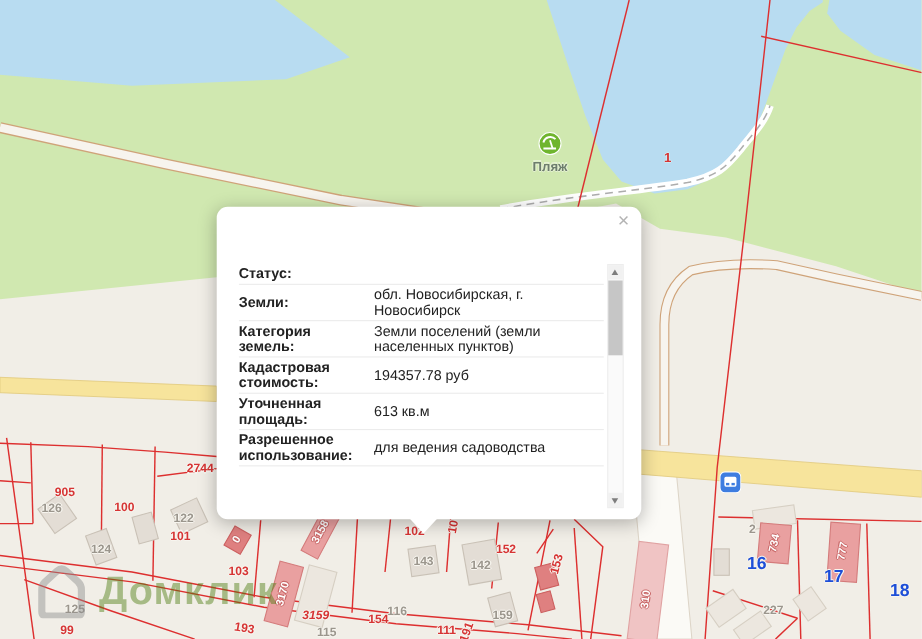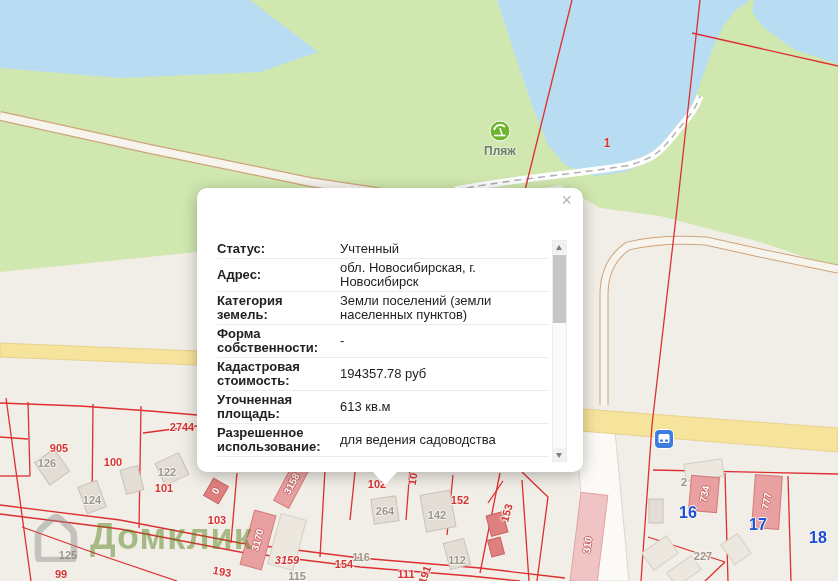--- a/index.html
+++ b/index.html
@@ -163,28 +163,28 @@
         <span class="lab red" style="left: 217px; top: 520px;">103</span>
         <span class="lab gray" style="left: 68px; top: 555px;">125</span>
         <span class="lab red" style="left: 61px; top: 574px;">99</span>
         <span class="lab red" style="left: 222px; top: 572px; transform: translate(-50%, -50%) rotate(10deg);">193</span>
         <span class="lab red" style="left: 287px; top: 560px; font-style: italic;">3159</span>
         <span class="lab white" style="left: 292px; top: 484px; transform: translate(-50%, -50%) rotate(-62deg);">3158</span>
         <span class="lab white" style="left: 258px; top: 540px; transform: translate(-50%, -50%) rotate(-75deg);">3170</span>
         <span class="lab white" style="left: 216px; top: 491px; transform: translate(-50%, -50%) rotate(-60deg);">0</span>
         <span class="lab red" style="left: 377px; top: 484px;">102</span>
         <span class="lab red" style="left: 413px; top: 479px; transform: translate(-50%, -50%) rotate(-80deg);">10</span>
-        <span class="lab gray" style="left: 385px; top: 511px;">264</span>
+        <span class="lab gray" style="left: 385px; top: 511px;">143</span>
         <span class="lab gray" style="left: 437px; top: 515px;">142</span>
         <span class="lab red" style="left: 460px; top: 500px;">152</span>
         <span class="lab red" style="left: 507px; top: 513px; transform: translate(-50%, -50%) rotate(-75deg);">153</span>
         <span class="lab gray" style="left: 340px; top: 557px; margin-left: 21px;">116</span>
         <span class="lab red" style="left: 344px; top: 564px;">154</span>
         <span class="lab gray" style="left: 297px; top: 576px;">115</span>
-        <span class="lab gray" style="left: 457px; top: 560px;">112</span>
+        <span class="lab gray" style="left: 457px; top: 560px;">159</span>
         <span class="lab red" style="left: 406px; top: 574px;">111</span>
         <span class="lab red" style="left: 425px; top: 575px; transform: translate(-50%, -50%) rotate(-70deg);">191</span>
         <span class="lab white" style="left: 588px; top: 545px; transform: translate(-50%, -50%) rotate(-82deg);">310</span>
         <span class="lab gray" style="left: 657px; top: 556px; margin-left: 46px;">227</span>
         <span class="lab gray" style="left: 684px; top: 482px;">2</span>
         <span class="lab white" style="left: 705px; top: 494px; transform: translate(-50%, -50%) rotate(-78deg);">734</span>
         <span class="lab white" style="left: 767px; top: 501px; transform: translate(-50%, -50%) rotate(-80deg);">777</span>
         <span class="lab dark" style="left: 688px; top: 513px;">16</span>
         <span class="lab dark" style="left: 758px; top: 525px;">17</span>
         <span class="lab dark" style="left: 818px; top: 538px;">18</span>
@@ -218,37 +218,32 @@
     </div>
   </div>
 
   <div id="popup">
     <div id="popup-tail"></div>
     <div id="popup-close">×</div>
     <div id="popup-body">
 
   <div class="prow">
     <div class="plab">Статус:</div>
-    <div class="pval">Учтенный</div>
-  </div>
-
-  <div class="prow">
-    <div class="plab">Адрес:</div>
+  </div>
+
+  <div class="prow">
+    <div class="plab">Земли:</div>
     <div class="pval">обл. Новосибирская, г. Новосибирск</div>
   </div>
 
   <div class="prow">
     <div class="plab">Категория земель:</div>
     <div class="pval">Земли поселений (земли населенных пунктов)</div>
   </div>
 
-  <div class="prow">
-    <div class="plab">Форма собственности:</div>
-    <div class="pval">-</div>
-  </div>
 
   <div class="prow">
     <div class="plab">Кадастровая стоимость:</div>
     <div class="pval">194357.78 руб</div>
   </div>
 
   <div class="prow">
     <div class="plab">Уточненная площадь:</div>
     <div class="pval">613 кв.м</div>
   </div>

